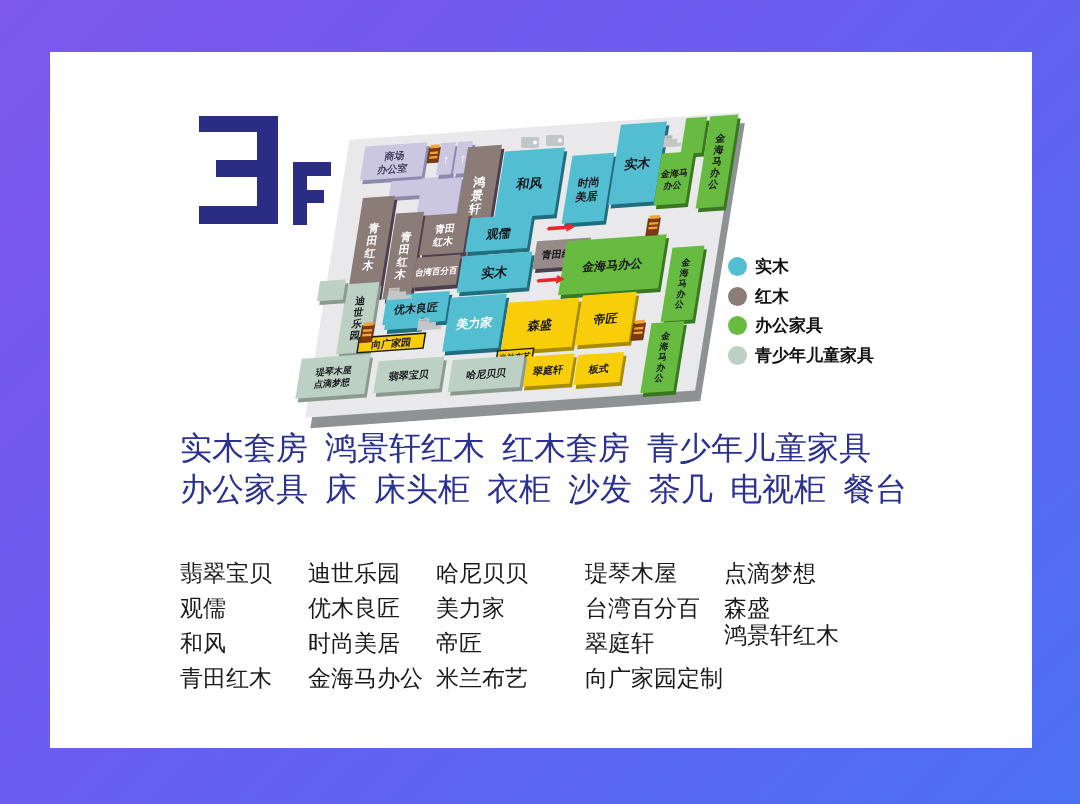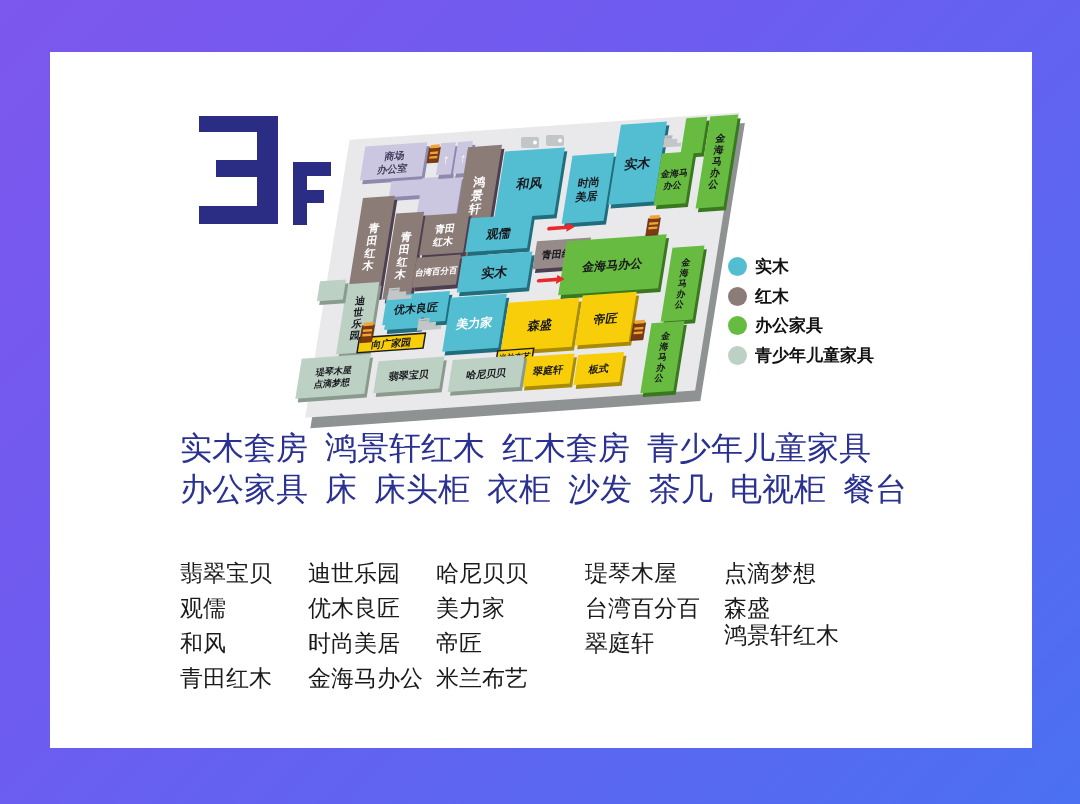--- a/index.html
+++ b/index.html
@@ -312,14 +312,15 @@
       <span class="brand-cell" style="left: 405px; top: 35px; color: rgb(26, 26, 26);">台湾百分百</span>
       <span class="brand-cell" style="left: 544px; top: 35px; color: rgb(26, 26, 26);">森盛</span>
       <span class="brand-cell" style="left: 0px; top: 70px; color: rgb(26, 26, 26);">和风</span>
       <span class="brand-cell" style="left: 128px; top: 70px; color: rgb(26, 26, 26);">时尚美居</span>
       <span class="brand-cell" style="left: 256px; top: 70px; color: rgb(26, 26, 26);">帝匠</span>
       <span class="brand-cell" style="left: 405px; top: 70px; color: rgb(26, 26, 26);">翠庭轩</span>
       <span class="brand-cell" style="left: 544px; top: 62px; color: rgb(26, 26, 26);">鸿景轩红木</span>
       <span class="brand-cell" style="left: 0px; top: 105px; color: rgb(26, 26, 26);">青田红木</span>
       <span class="brand-cell" style="left: 128px; top: 105px; color: rgb(26, 26, 26);">金海马办公</span>
       <span class="brand-cell" style="left: 256px; top: 105px; color: rgb(26, 26, 26);">米兰布艺</span>
+      <span class="brand-cell" style="left: 405px; top: 105px; color: rgb(26, 26, 26);">向广家园定制</span>
     </div>
 </div>
 
 </body></html>

